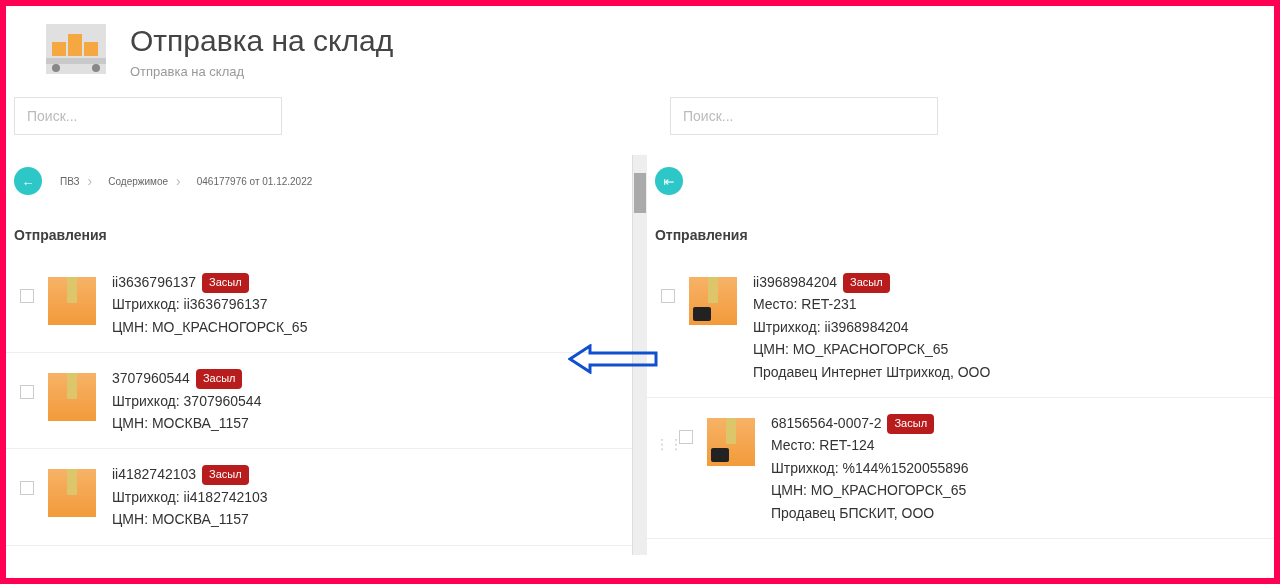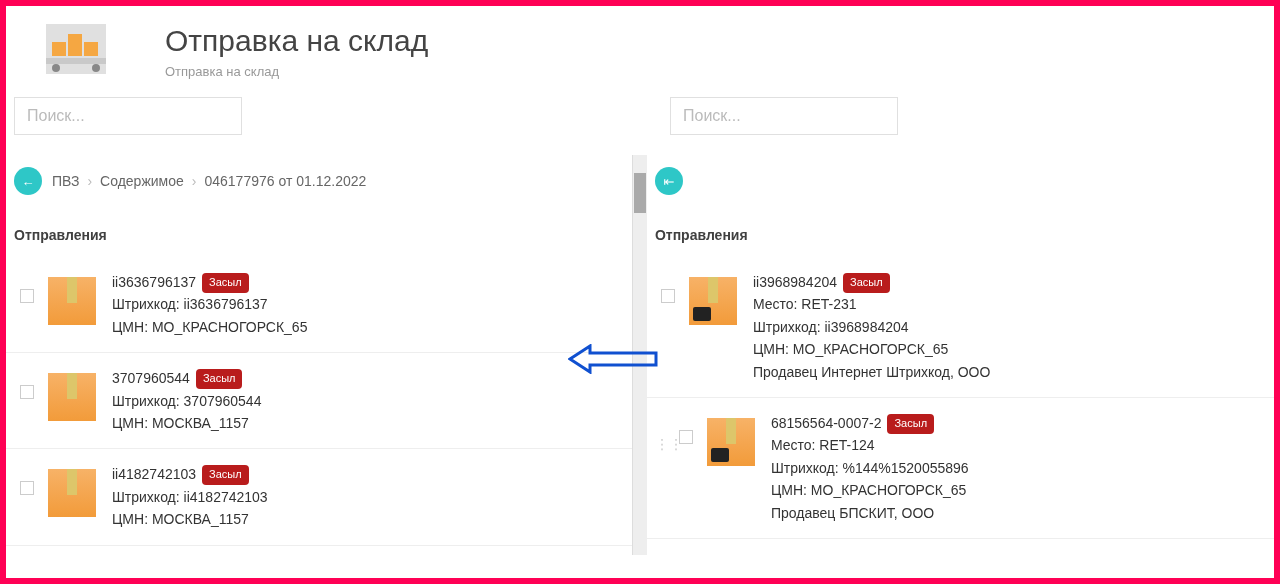--- a/index.html
+++ b/index.html
@@ -1,38 +1,38 @@
 <!DOCTYPE html>
 <html><head>
 <meta charset="utf-8">
 <style>
 * { box-sizing: border-box; margin: 0; padding: 0; }
 body { font-family: Arial, Helvetica, sans-serif; background: #fff; color: #333; font-size: 14px; }
 .frame { border: 6px solid #ff0055; width: 1280px; height: 584px; overflow: hidden; position: relative; }
 
-.header { display: flex; align-items: flex-start; padding: 18px 0 18px 40px; gap: 35px; }
+.header { display: flex; align-items: flex-start; padding: 18px 0 18px 40px; }
 .header-icon { width: 60px; height: 50px; background: #e0e0e0; position: relative; margin-right: 24px; }
 .page-title { font-size: 30px; font-weight: 400; color: #444; }
 .page-subtitle { font-size: 13px; color: #999; margin-top: 6px; }
 
 .search-row { display: flex; padding: 0 8px 20px 8px; }
 .search-left, .search-right { width: 50%; }
-.search-input { width: 228px; height: 38px; border: 1px solid #e0e0e0; padding: 0 12px; font-size: 16px; color: #333; }
+.search-input { width: 268px; height: 38px; border: 1px solid #e0e0e0; padding: 0 12px; font-size: 14px; color: #333; }
 .search-input::placeholder { color: #bbb; }
 .search-right .search-input { margin-left: 30px; }
 
 .panels { display: flex; height: 400px; }
 .panel-left, .panel-right { width: 50%; overflow-y: auto; overflow-x: hidden; }
 .panel-left { border-right: 1px solid #ddd; }
 .divider-col { width: 14px; background: #eee; position: relative; }
 .scrub { position: absolute; top: 18px; left: 1px; right: 1px; height: 40px; background: #aaa; }
 
 .crumb-row { display: flex; align-items: center; padding: 12px 8px; border-bottom: 0; }
 .round-btn { width: 28px; height: 28px; border-radius: 50%; background: #2ec7c7; display: flex; align-items: center; justify-content: center; color: #fff; font-size: 13px; margin-right: 10px; flex-shrink: 0; }
-.crumb { color: #666; font-size: 14px; }
+.crumb { color: #666; font-size: 10px; margin-left: 8px; }
 .crumb-sep { color: #bbb; margin: 0 8px; }
 .hint-text { color: #666; font-size: 14px; }
 
 .section-title { font-weight: bold; color: #404040; padding: 20px 8px 14px 8px; }
 
 .item { display: flex; align-items: flex-start; padding: 14px 8px; border-bottom: 1px solid #eee; }
 .checkbox { width: 14px; height: 14px; border: 1px solid #ccc; margin: 18px 14px 0 6px; flex-shrink: 0; }
 .drag-dots { color: #ccc; font-size: 14px; margin: 24px 4px 0 0; flex-shrink: 0; width: 14px; }
 .box-icon { width: 48px; height: 48px; background: linear-gradient(#f7b267, #f29b3a); position: relative; margin: 6px 16px 0 0; flex-shrink: 0; }
 .box-icon::before { content: ""; position: absolute; left: 50%; top: 0; width: 10px; height: 26px; background: #ddc66a; transform: translateX(-50%); }

